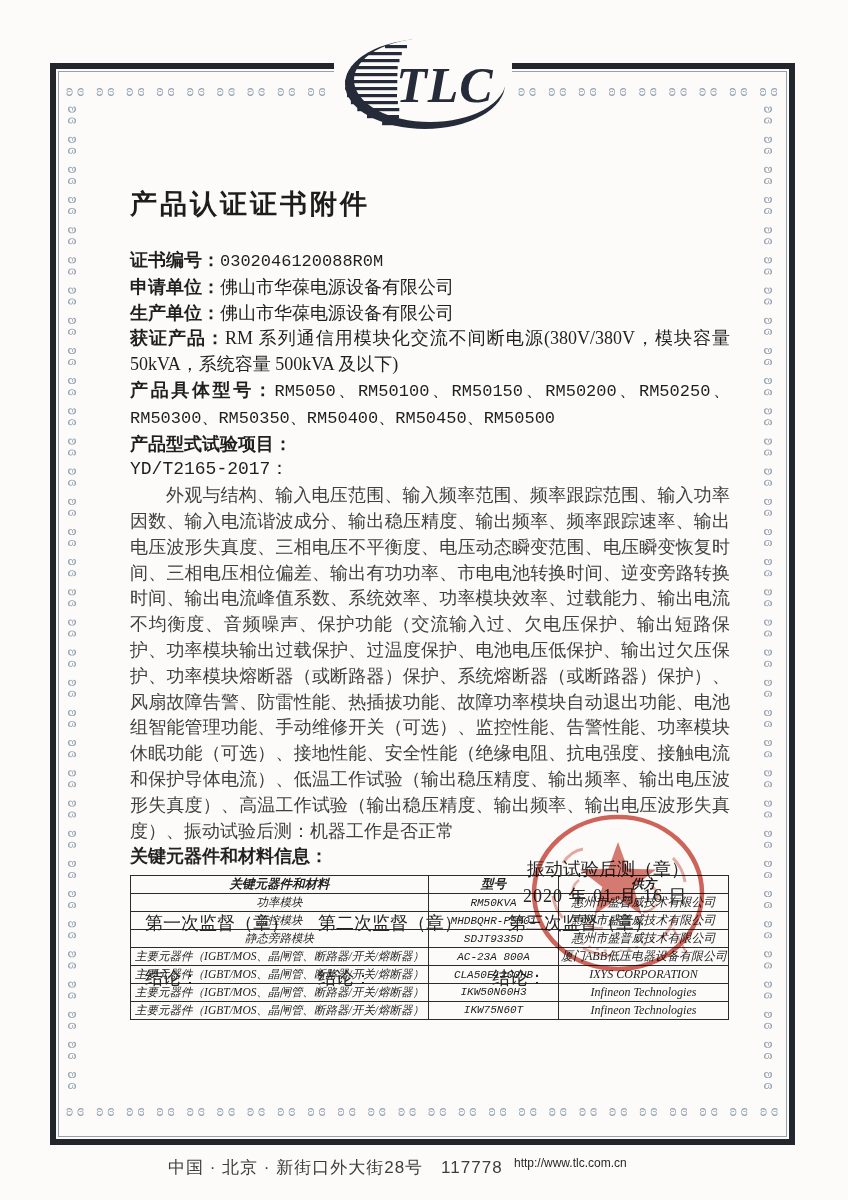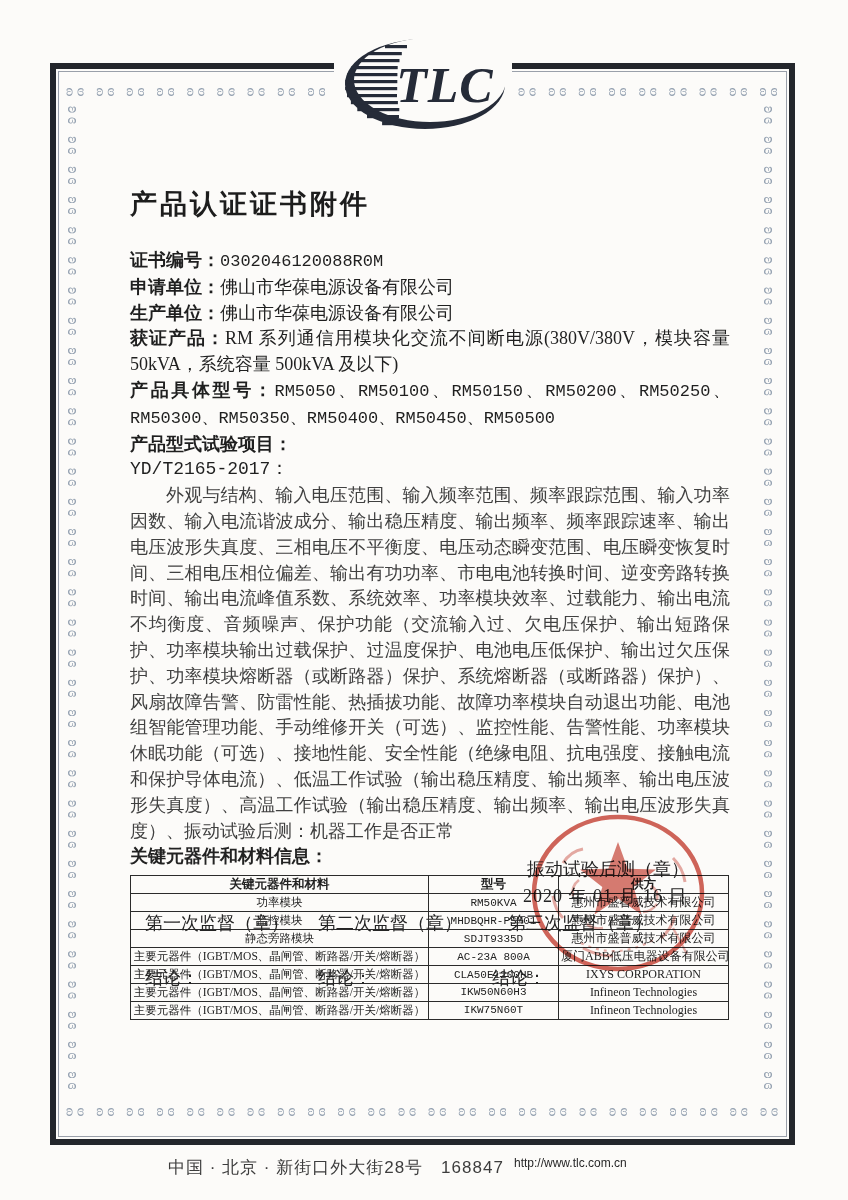--- a/index.html
+++ b/index.html
@@ -39,21 +39,21 @@
   .field-line { text-align:justify; }
   .flabel { font-weight:700; }
   .mono { font-family:"Liberation Mono","DejaVu Sans Mono",monospace; font-size:17px; }
   .std-line { font-size:18px; line-height:25.8px; }
   .para { font-size:18px; line-height:25.8px; text-indent:2em; text-align:justify; color:#404040; }
   .sec-head { font-size:18px; line-height:25.8px; font-weight:700; }
   
   table.comp { border-collapse:collapse; width:598px; margin-top:5px; table-layout:fixed; }
   table.comp td, table.comp th {
     border:1.6px solid #2b2b2b; text-align:center; vertical-align:middle;
-    height:17.8px; padding:0 2px; overflow:hidden; white-space:nowrap;
+    height:17.8px; padding:0 2px; overflow:hidden; white-space:nowrap;font-style:italic;
   }
   table.comp th { font-size:12.5px; font-weight:700; }
   td.c1 { font-size:11.5px; }
   td.c2 { font-family:"Liberation Mono","DejaVu Sans Mono",monospace; font-size:11px; }
   td.c3 { font-size:12px; }
   col.w1{width:298px;} col.w2{width:130px;} col.w3{width:170px;}
   
   .abs { position:absolute; font-size:18px; color:#242424; white-space:nowrap; }
   .issuer { left:527px; top:857px; }
   .stamp-date { left:523px; top:884px; letter-spacing:1px; }
@@ -182,17 +182,17 @@
       <ellipse cx="95" cy="85" rx="84" ry="76" stroke-width="4.5"></ellipse>
       <path d="M95,34 L104.7,60.7 L133,61.6 L110.7,79.1 L118.5,106.4 L95,90.5 L71.5,106.4 L79.3,79.1 L57,61.6 L85.3,60.7 Z" fill="#c43a2d" stroke="none" opacity="0.85"></path>
       <path d="M40,55 q8,-12 20,-14 M30,88 q2,14 10,22 M150,50 q10,10 12,24 M152,108 q-4,14 -14,22 M60,140 q14,8 30,8" stroke-width="3" opacity="0.55"></path>
       <path d="M128,78 q8,4 6,14 M134,96 q-6,8 -14,8 M56,72 q-8,6 -6,16 M64,116 q6,6 16,4" stroke-width="2.6" opacity="0.5"></path>
       <path d="M58,135 q36,18 74,-4" stroke-width="2.2" opacity="0.5" stroke-dasharray="3 5"></path>
       <path d="M150,120 l14,26" stroke-width="2.4" opacity="0.5"></path>
     </g>
   </svg>
 
   <div class="footer">
-    <span class="addr">中国 · 北京 · 新街口外大街28号　168847</span>
+    <span class="addr">中国 · 北京 · 新街口外大街28号　117778</span>
     <span class="url">http://www.tlc.com.cn</span>
   </div>
 
 </div>
 
 </body></html>

